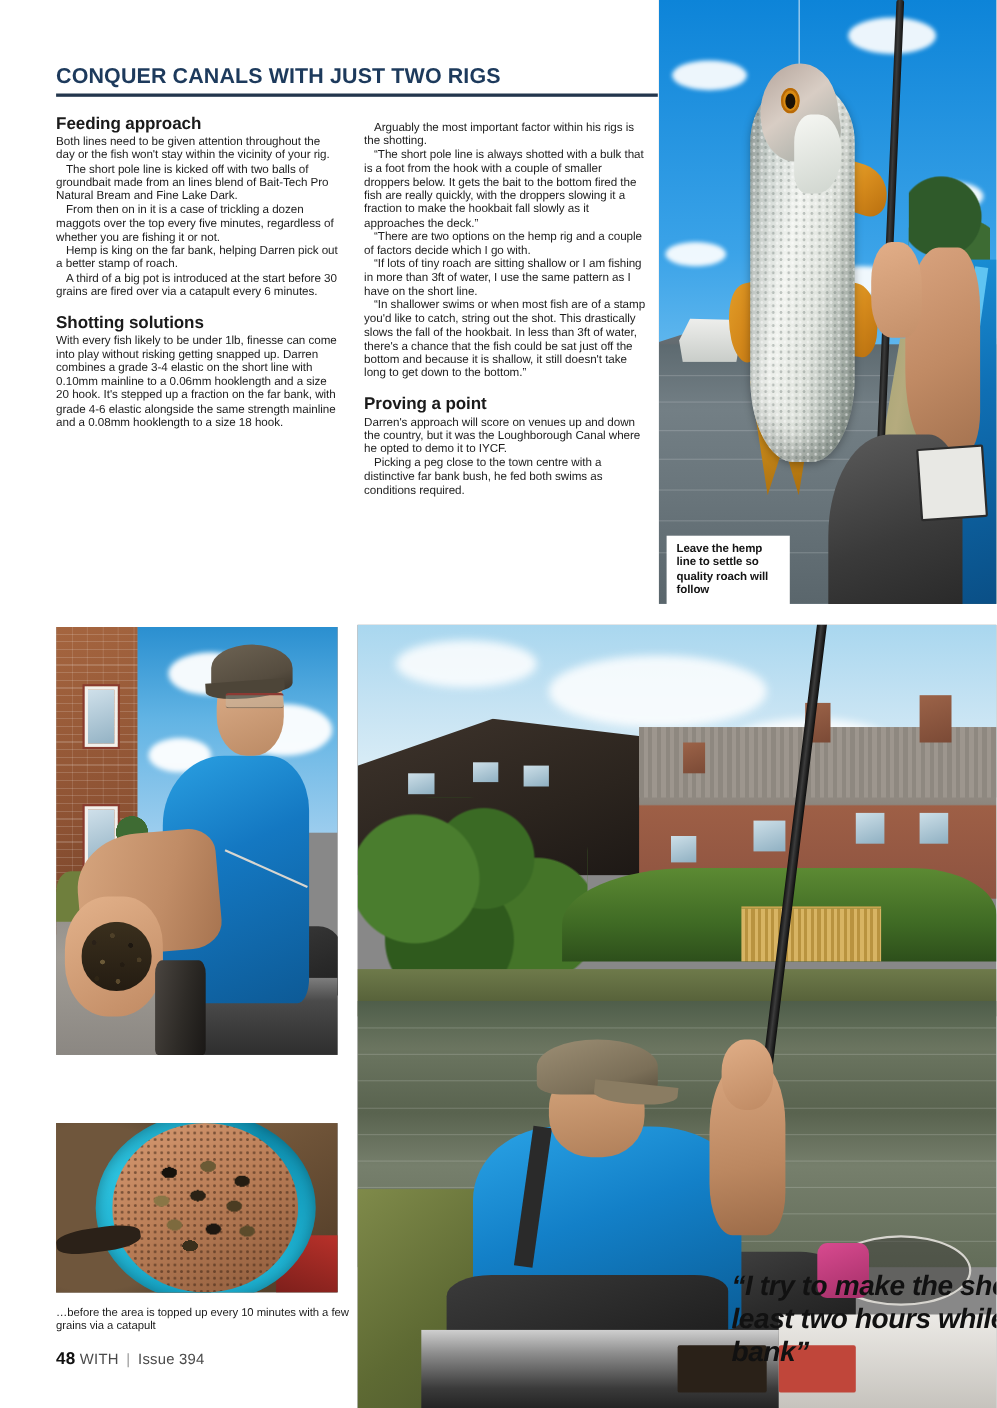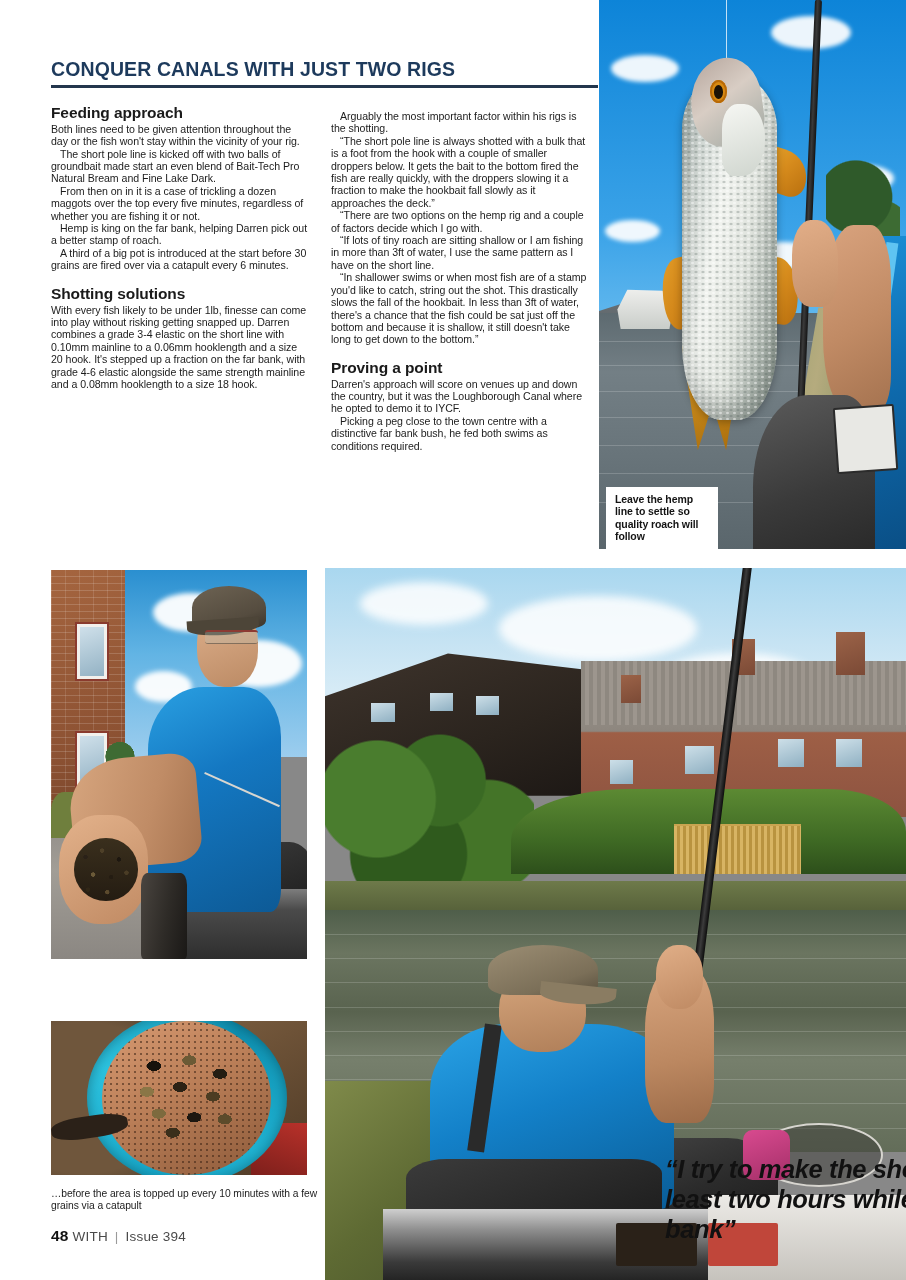--- a/index.html
+++ b/index.html
@@ -496,21 +496,21 @@
     <div class="layer" id="fish-hand"></div>
     <div class="layer" id="fish-seatbox"></div>
     <div class="layer" id="fish-tray"></div>
   </div>
 
   <div class="caption-box" id="cap-box-fish">Leave the hemp line to settle so quality roach will follow</div>
 
   <div class="col col-1">
     <div class="subhead">Feeding approach</div>
     <p class="body-p">Both lines need to be given attention throughout the day or the fish won't stay within the vicinity of your rig.</p>
-    <p class="body-p indent">The short pole line is kicked off with two balls of groundbait made start an even blend of Bait-Tech Pro Natural Bream and Fine Lake Dark.</p>
+    <p class="body-p indent">The short pole line is kicked off with two balls of groundbait made from an lines blend of Bait-Tech Pro Natural Bream and Fine Lake Dark.</p>
     <p class="body-p indent">From then on in it is a case of trickling a dozen maggots over the top every five minutes, regardless of whether you are fishing it or not.</p>
     <p class="body-p indent">Hemp is king on the far bank, helping Darren pick out a better stamp of roach.</p>
     <p class="body-p indent">A third of a big pot is introduced at the start before 30 grains are fired over via a catapult every 6 minutes.</p>
 
     <div class="subhead spaced">Shotting solutions</div>
     <p class="body-p">With every fish likely to be under 1lb, finesse can come into play without risking getting snapped up. Darren combines a grade 3-4 elastic on the short line with 0.10mm mainline to a 0.06mm hooklength and a size 20 hook. It's stepped up a fraction on the far bank, with grade 4-6 elastic alongside the same strength mainline and a 0.08mm hooklength to a size 18 hook.</p>
   </div>
 
   <div class="col col-2">
     <p class="body-p indent">Arguably the most important factor within his rigs is the shotting.</p>

